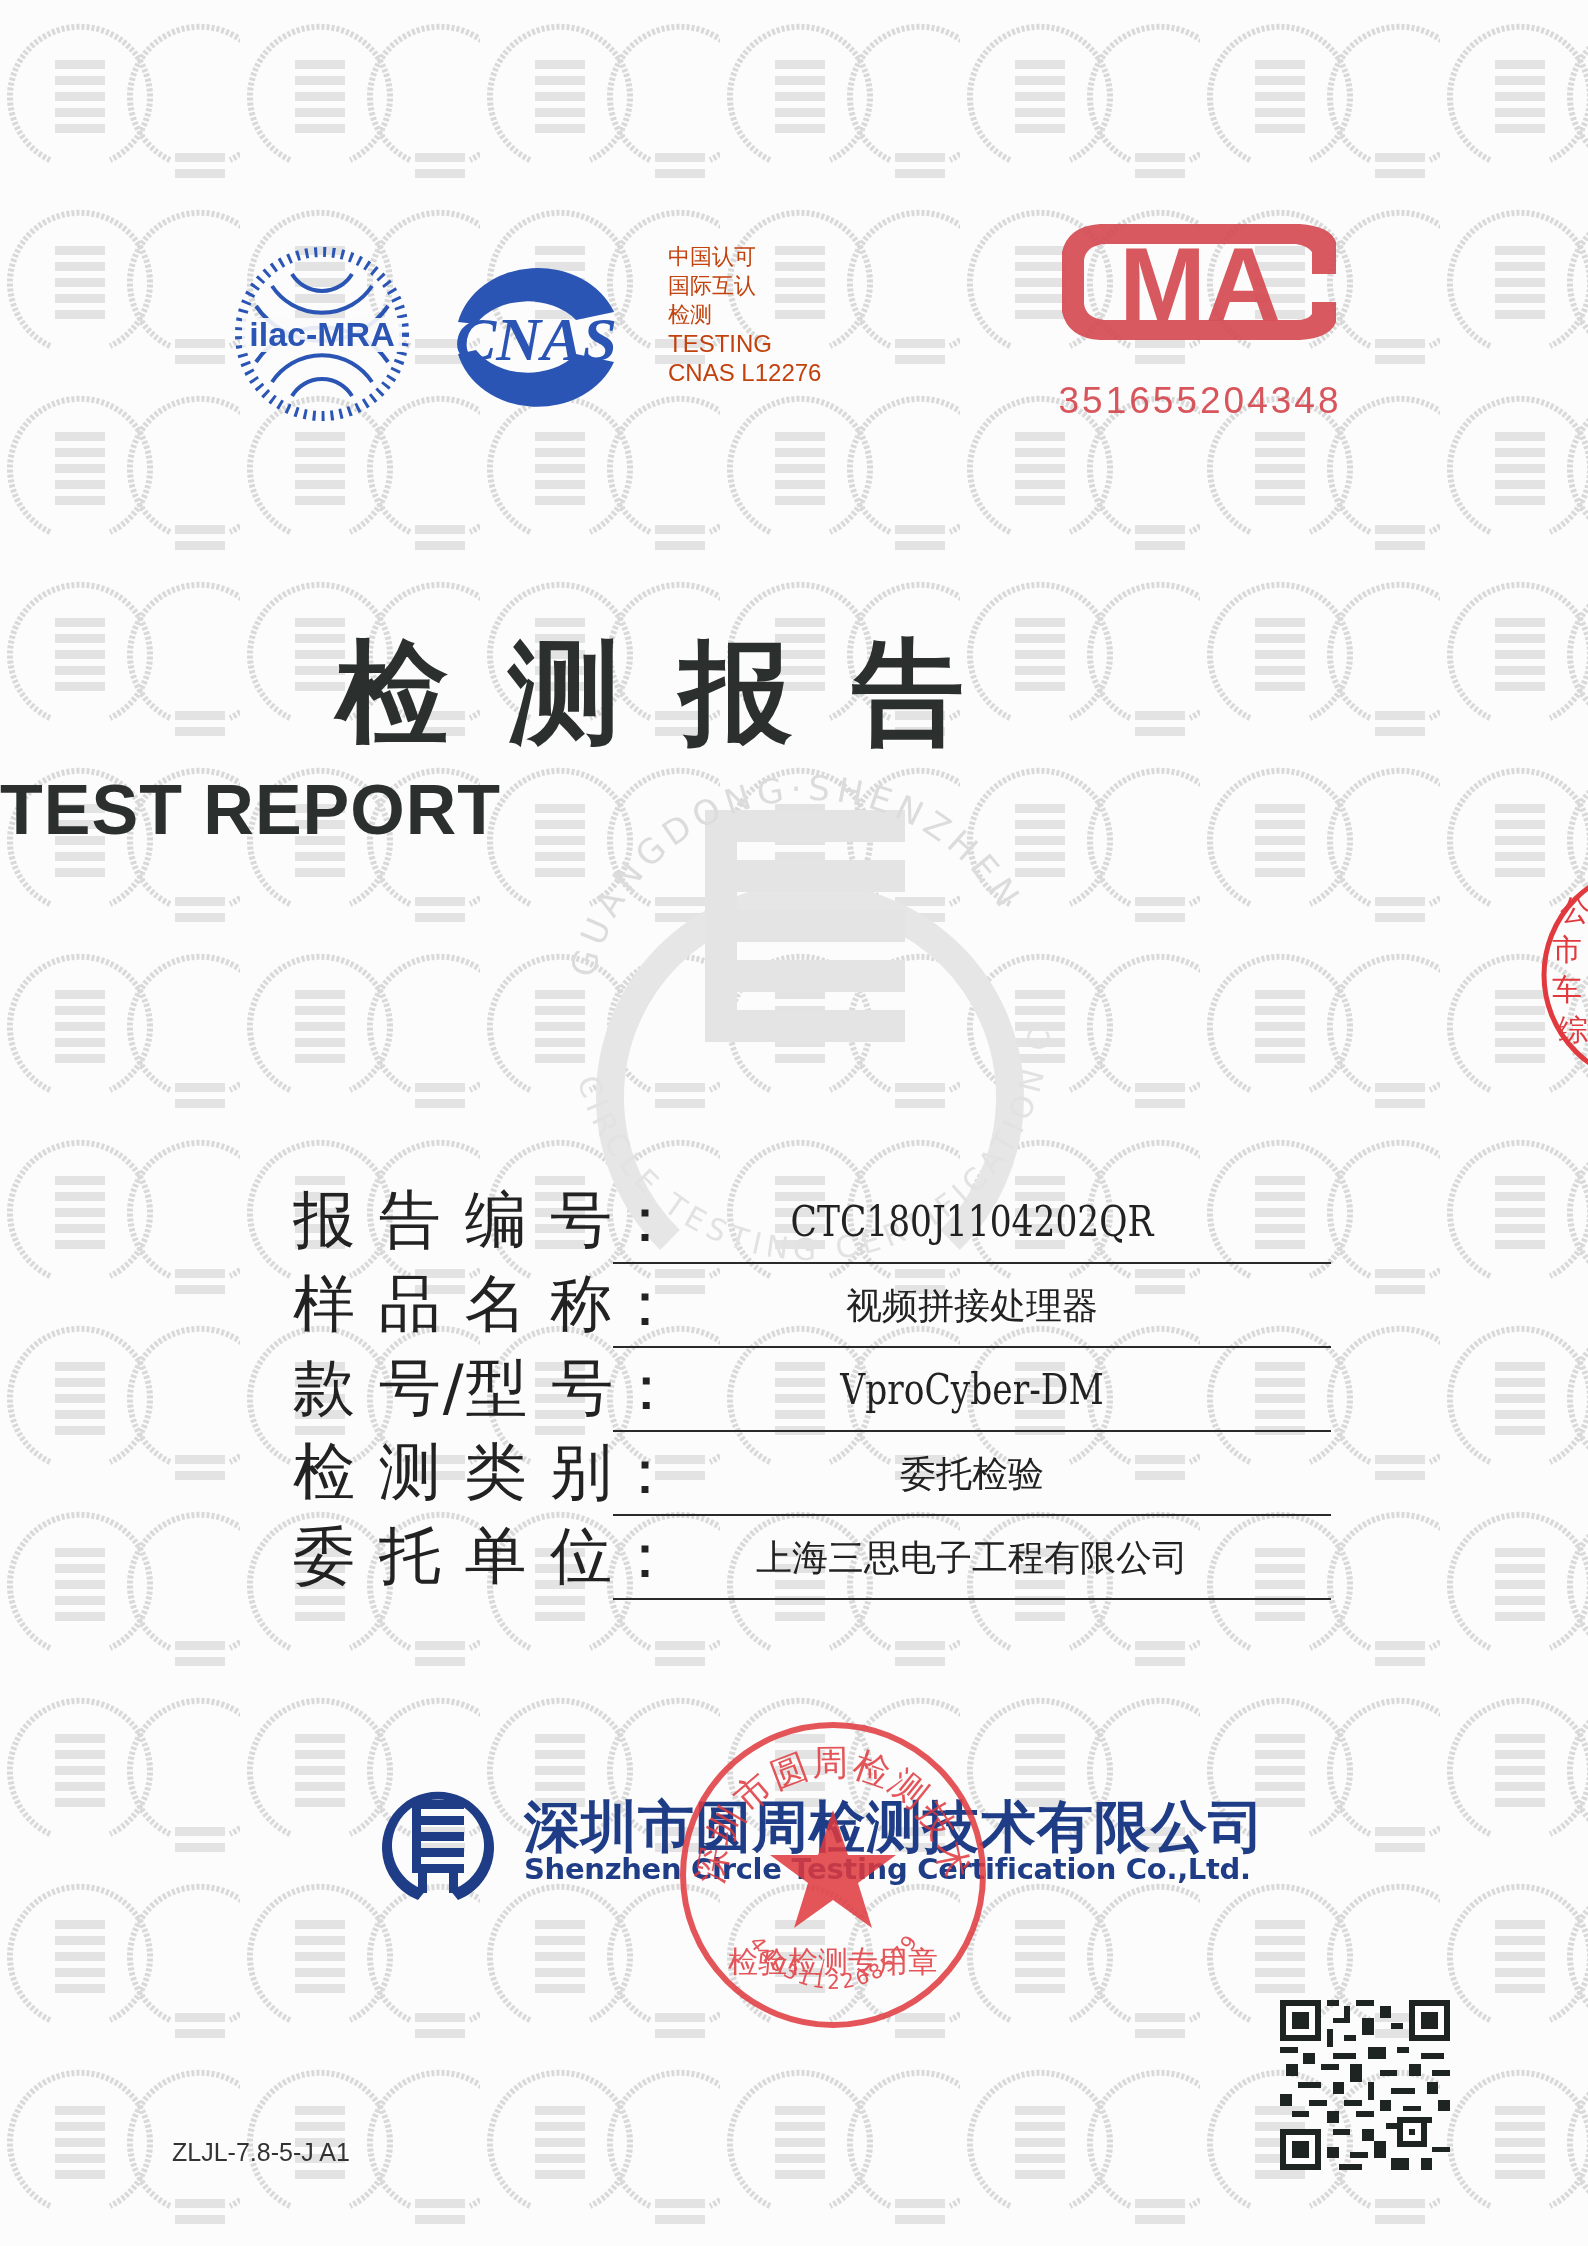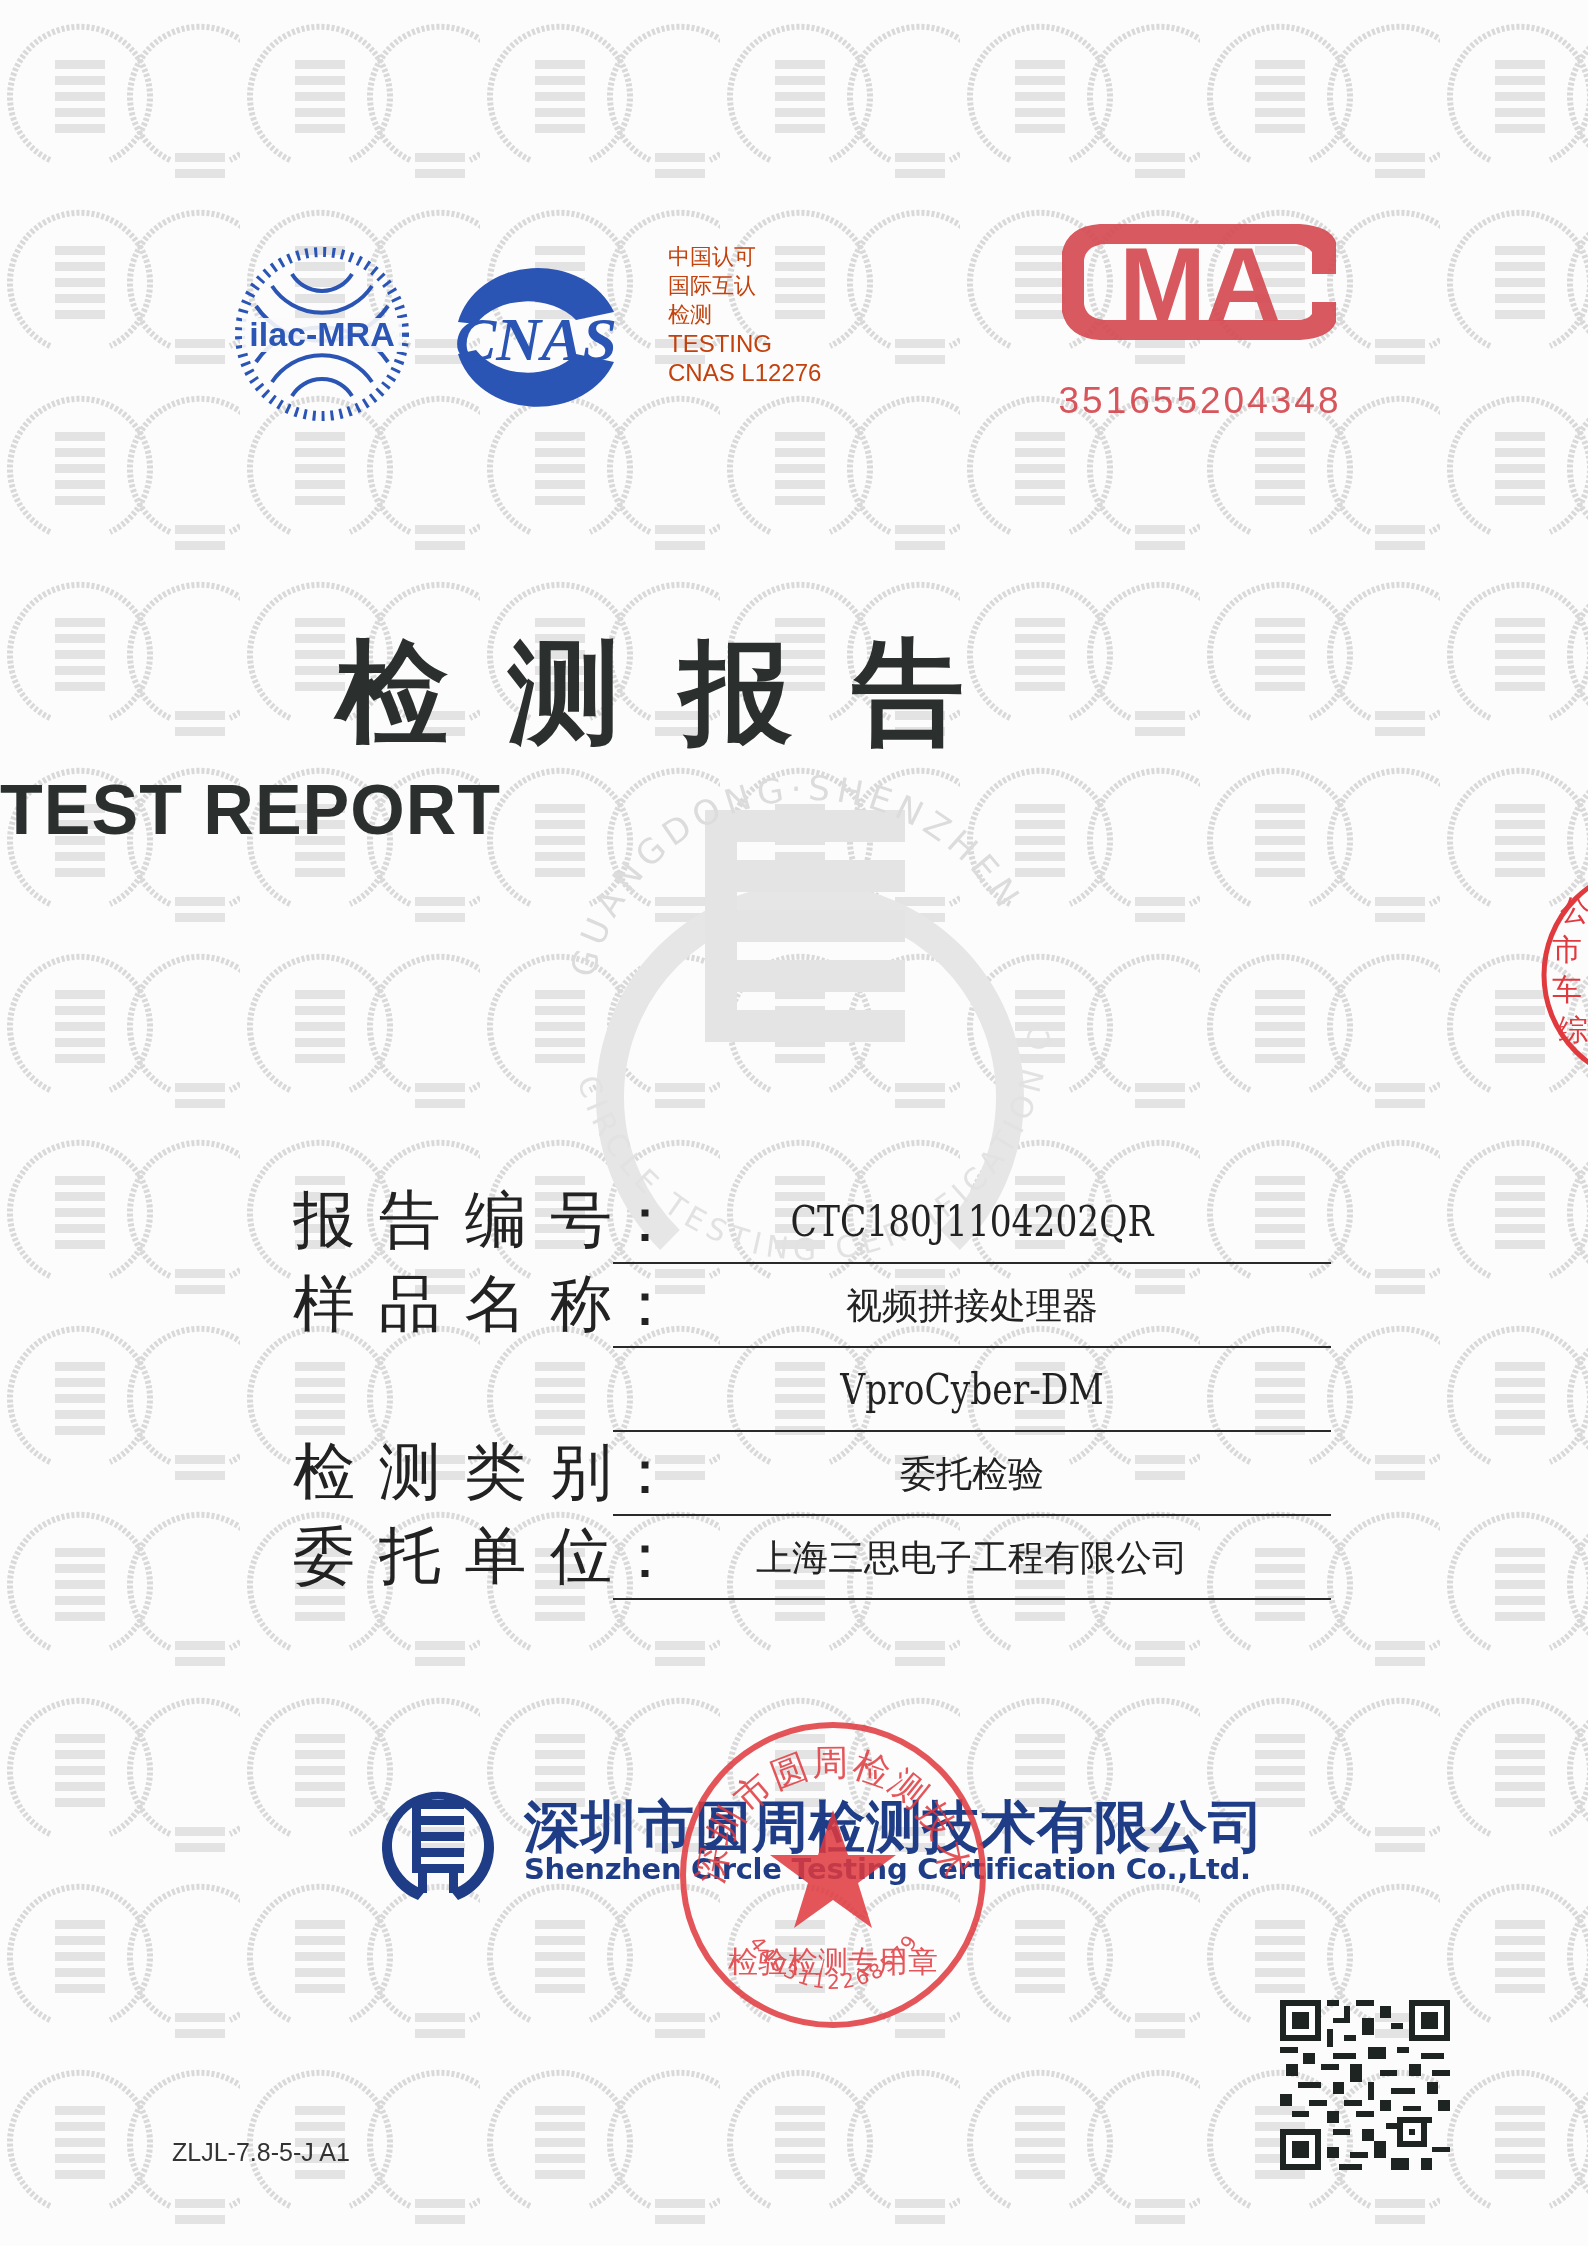--- a/index.html
+++ b/index.html
@@ -180,20 +180,21 @@
   <span class="label">报 告 编 号：</span>
   <span class="value mono">CTC180J1104202QR</span>
   <div class="rule"></div>
 </div>
 <div class="field" style="top:1274px">
   <span class="label">样 品 名 称：</span>
   <span class="value cn">视频拼接处理器</span>
   <div class="rule"></div>
 </div>
 <div class="field" style="top:1358px">
+  <span class="label">款 号/型 号：</span>
   <span class="value mono">VproCyber-DM</span>
   <div class="rule"></div>
 </div>
 <div class="field" style="top:1442px">
   <span class="label">检 测 类 别：</span>
   <span class="value cn">委托检验</span>
   <div class="rule"></div>
 </div>
 <div class="field" style="top:1526px">
   <span class="label">委 托 单 位：</span>

